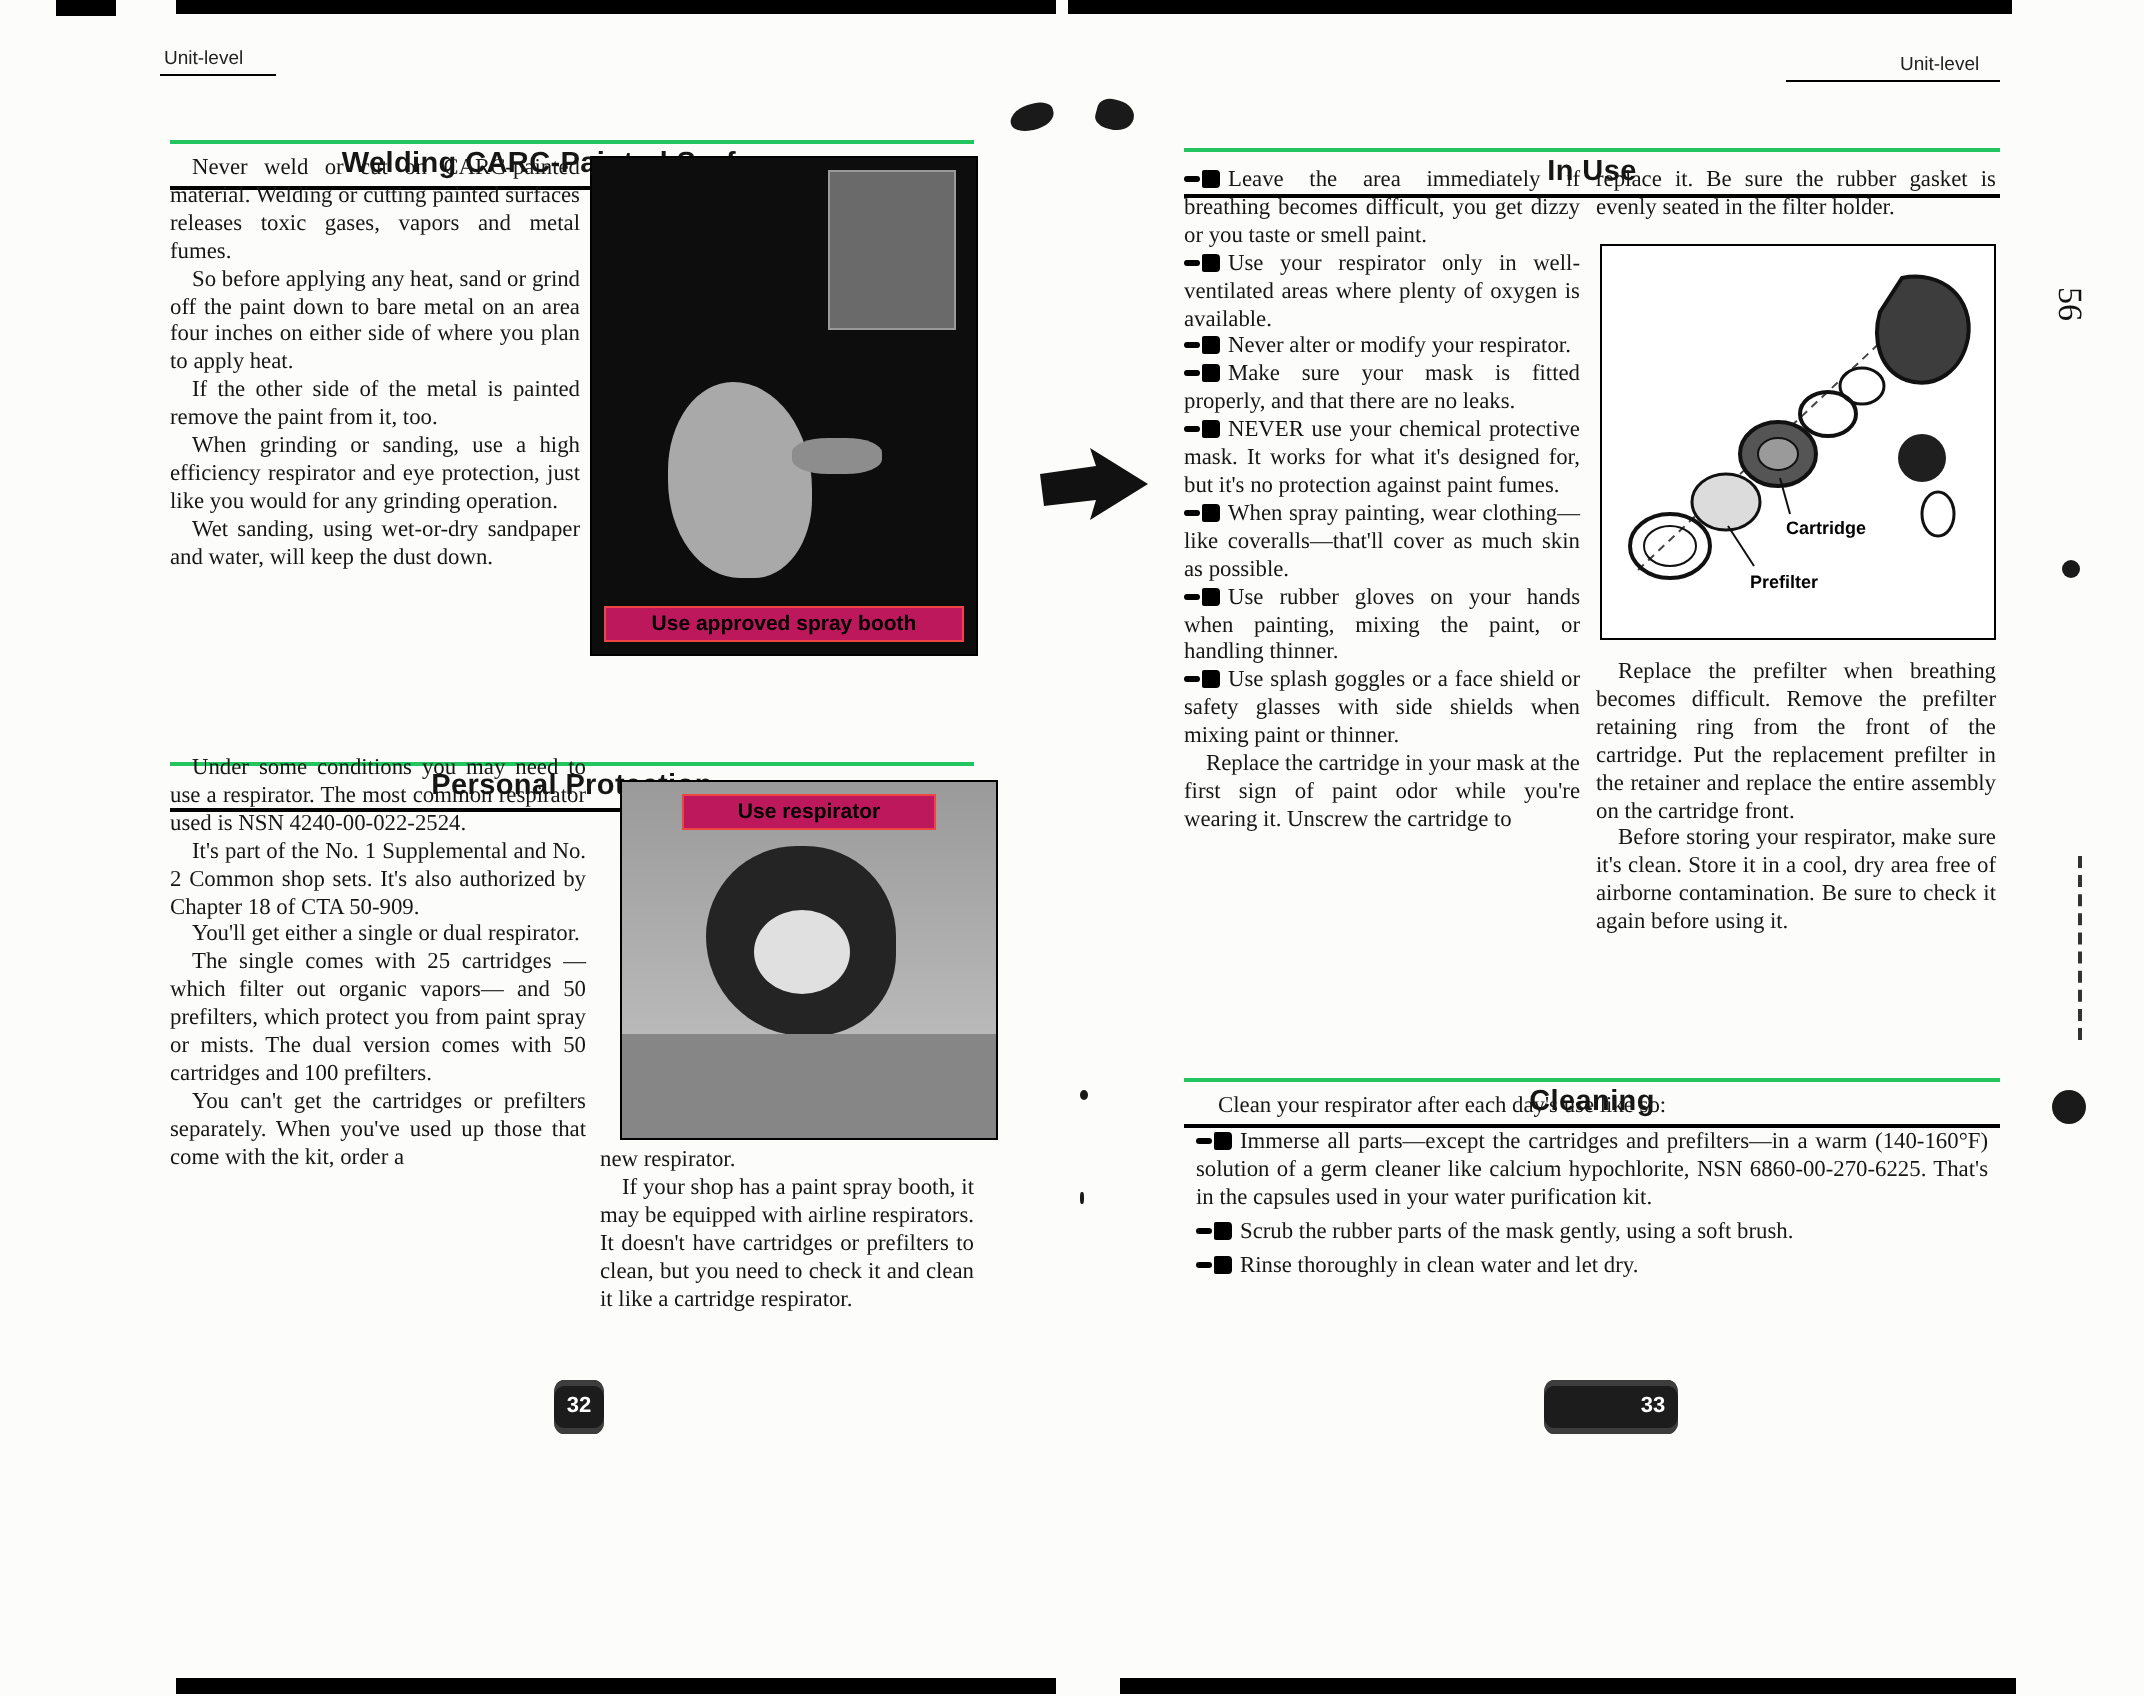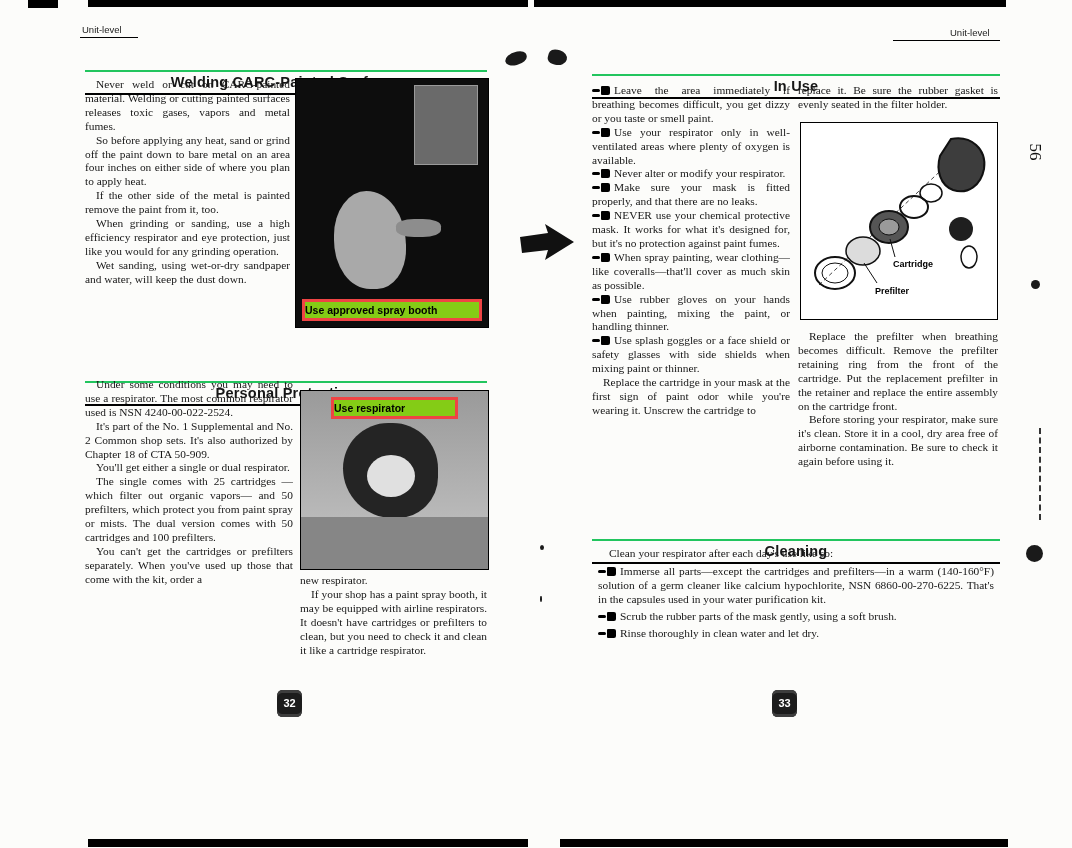--- a/index.html
+++ b/index.html
@@ -8,21 +8,21 @@
   .hdr-label{position:absolute;font-family:"Liberation Sans",sans-serif;font-size:9.5px;color:#222;}
   .sec-title{position:absolute;border-top:2px solid #22c55e;margin-top:24px;}
   .sec-title .t{font-family:"Liberation Sans",sans-serif;font-weight:bold;font-size:14.5px;text-align:center;padding:2px 0 3px;border-bottom:2px solid #000;letter-spacing:.2px;}
   .col{position:absolute;font-size:11.4px;line-height:1.22;text-align:justify;}
   .col p{margin:0;text-indent:11px;}
   .col p.noind{text-indent:0;}
   .bul{margin:0 0 1px;text-indent:0 !important;}
   .b-icon{display:inline-block;width:9px;height:9px;background:#000;border-radius:1px 2px 2px 1px;position:relative;margin:0 4px 0 9px;vertical-align:-1px;}
   .b-icon::before{content:"";position:absolute;left:-9px;top:3px;width:8px;height:3px;background:#000;border-radius:2px;}
   .photo{position:absolute;overflow:hidden;}
-  .cap{position:absolute;background:#84cc16;border:3px solid #ef4444;font-family:"Liberation Sans",sans-serif;font-weight:bold;font-size:10.5px;padding:2px 0;color:#000;}
+  .cap{position:absolute;background:#be185d;border:1px solid #ef4444;font-family:"Liberation Sans",sans-serif;font-weight:bold;font-size:10.5px;text-align:center;padding:2px 0;color:#000;}
   .barrel{position:absolute;width:25px;height:27px;background:#1c1c1c;border-radius:5px/6px;color:#fff;font-family:"Liberation Sans",sans-serif;font-weight:bold;font-size:11px;text-align:center;line-height:27px;box-shadow:inset 0 3px 0 #3d3d3d, inset 0 -3px 0 #3d3d3d;}
   .blob{position:absolute;background:#1a1a1a;}
   .diagram-box{position:absolute;background:#fff;border:1.5px solid #000;}
   .side-num{position:absolute;font-family:"Liberation Serif",serif;font-size:17px;transform:rotate(90deg);color:#111;}
 </style>
 </head>
 <body>
 
 <div class="bar" style="left:28px;top:0;width:30px;height:8px;"></div>
 <div class="bar" style="left:88px;top:0;width:440px;height:7px;"></div>
@@ -59,21 +59,21 @@
 </div>
 
 <div class="col" style="left:85px;top:378px;width:208px;">
   <p>Under some conditions you may need to use a respirator. The most common respirator used is NSN 4240-00-022-2524.</p>
   <p>It's part of the No. 1 Supplemental and No. 2 Common shop sets. It's also authorized by Chapter 18 of CTA 50-909.</p>
   <p>You'll get either a single or dual respirator.</p>
   <p>The single comes with 25 cartridges —which filter out organic vapors— and 50 prefilters, which protect you from paint spray or mists. The dual version comes with 50 cartridges and 100 prefilters.</p>
   <p>You can't get the cartridges or prefilters separately. When you've used up those that come with the kit, order a</p>
 </div>
 
-<div class="photo" style="left:300px;top:390px;width:187px;height:178px;background:linear-gradient(#9a9a9a,#c6c6c6);border:1px solid #000;">
+<div class="photo" style="left:310px;top:390px;width:187px;height:178px;background:linear-gradient(#9a9a9a,#c6c6c6);border:1px solid #000;">
   <div class="blob" style="left:42px;top:32px;width:95px;height:95px;background:#242424;border-radius:50% 50% 45% 55%;"></div>
   <div class="blob" style="left:66px;top:64px;width:48px;height:42px;background:#e0e0e0;border-radius:50%;"></div>
   <div class="blob" style="left:0;top:126px;width:187px;height:52px;background:#868686;"></div>
   <div class="cap" style="left:30px;right:30px;top:6px;">Use respirator</div>
 </div>
 
 <div class="col" style="left:300px;top:574px;width:187px;">
   <p class="noind">new respirator.</p>
   <p>If your shop has a paint spray booth, it may be equipped with airline respirators. It doesn't have cartridges or prefilters to clean, but you need to check it and clean it like a cartridge respirator.</p>
 </div>
@@ -129,21 +129,21 @@
   <div class="t">Cleaning</div>
 </div>
 
 <div class="col" style="left:598px;top:547px;width:396px;">
   <p style="margin-bottom:4px;">Clean your respirator after each day's use like so:</p>
   <p class="bul" style="margin-bottom:3px;"><span class="b-icon"></span><span>Immerse all parts—except the cartridges and prefilters—in a warm (140-160°F) solution of a germ cleaner like calcium hypochlorite, NSN 6860-00-270-6225. That's in the capsules used in your water purification kit.</span></p>
   <p class="bul" style="margin-bottom:3px;"><span class="b-icon"></span><span>Scrub the rubber parts of the mask gently, using a soft brush.</span></p>
   <p class="bul" style="margin-bottom:3px;"><span class="b-icon"></span><span>Rinse thoroughly in clean water and let dry.</span></p>
 </div>
 
-<div class="barrel" style="left:772px;top:690px;">33</div>
+<div class="barrel" style="left:772px;top:690px;padding-left:42px;">33</div>
 
 <div class="blob" style="left:505px;top:52px;width:22px;height:13px;border-radius:60% 40% 55% 45%;transform:rotate(-12deg);"></div>
 <div class="blob" style="left:548px;top:50px;width:19px;height:15px;border-radius:45% 55% 60% 40%;transform:rotate(15deg);"></div>
 <svg style="position:absolute;left:518px;top:222px;" width="58" height="40" viewBox="0 0 58 40">
   <path d="M2 15 L30 11 L27 2 L56 20 L27 38 L30 28 L4 31 Z" fill="#111"></path>
 </svg>
 
 <div class="side-num" style="left:1026px;top:142px;">56</div>
 <div class="blob" style="left:1031px;top:280px;width:9px;height:9px;border-radius:50%;"></div>
 <div style="position:absolute;left:1039px;top:428px;height:92px;border-left:2px dashed #333;"></div>

